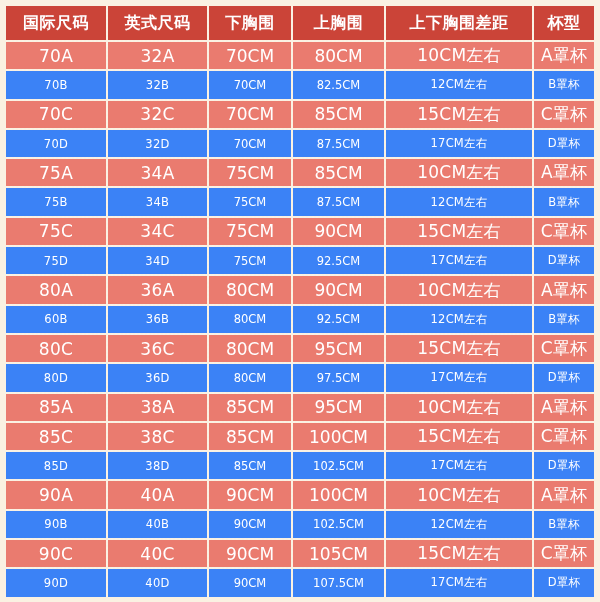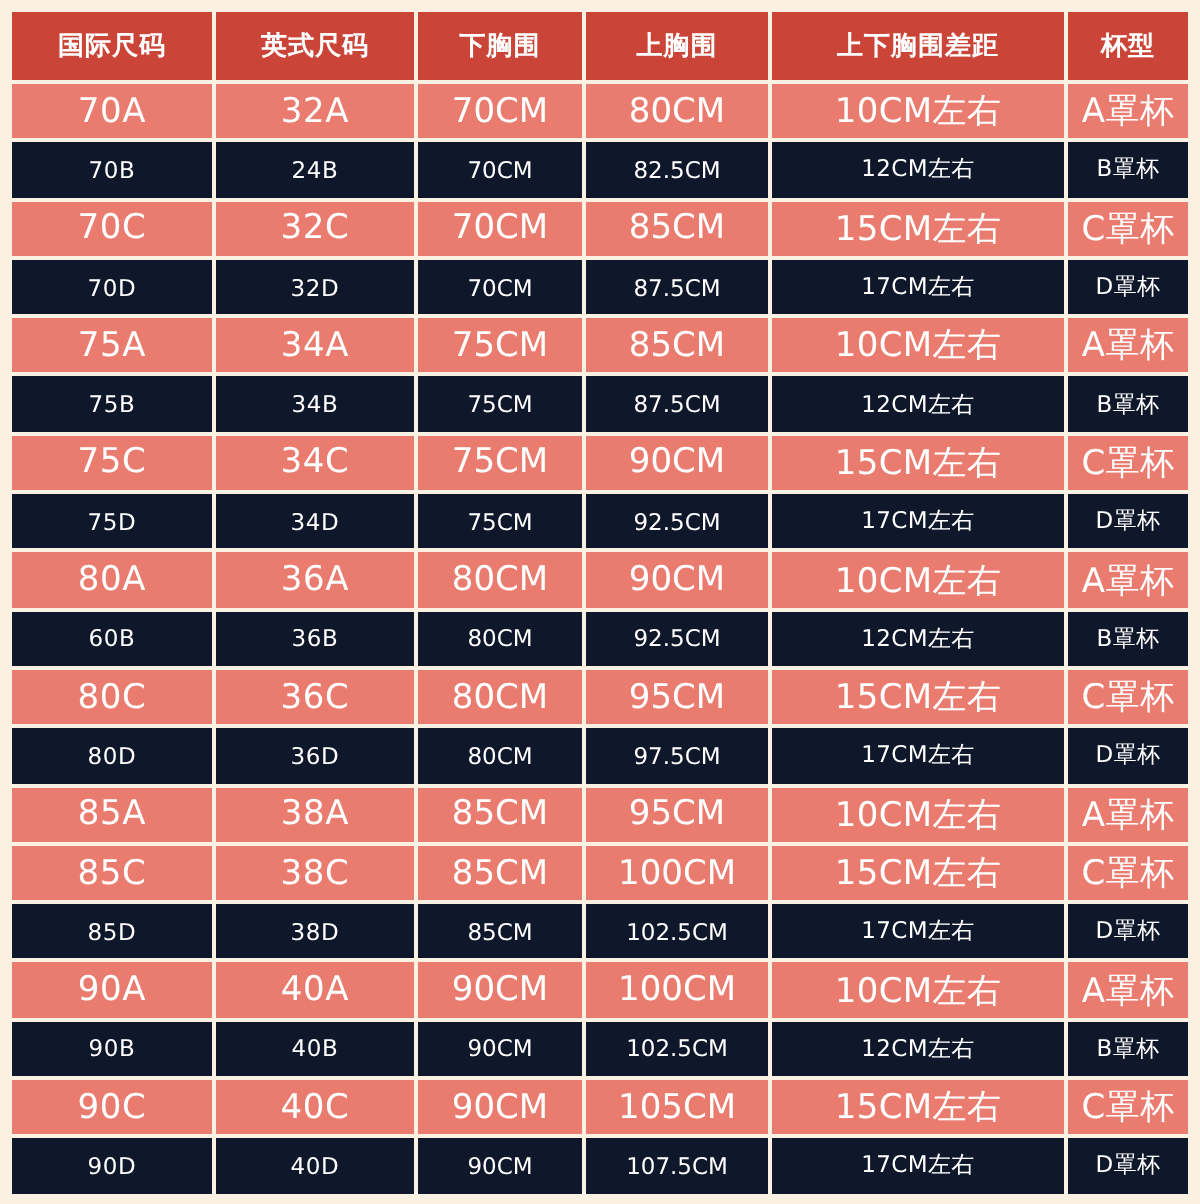--- a/index.html
+++ b/index.html
@@ -47,35 +47,35 @@
   }
 
   table.size-table th:last-child,
   table.size-table td:last-child {
     border-right: none;
   }
 
   tr.header-row th {
     background: #cb4438;
     height: 34px;
-    font-size: 13px;
+    font-size: 16px;
     font-weight: bold;
     letter-spacing: 0.5px;
     text-align: center;
   }
 
   tr.row-light td {
     background: #ea7b6f;
     height: 27.3px;
     font-size: 17px;
     font-weight: normal;
   }
 
   tr.row-dark td {
-    background: #0f172a;
+    background: #3b82f6;
     height: 27.3px;
     font-size: 11.5px;
     font-weight: normal;
   }
 
   tr.data-row:last-child td {
     border-bottom: none;
   }
 
   td.cell-intl, td.cell-uk {
@@ -113,21 +113,21 @@
         <tr class="data-row row-light">
           <td class="cell-intl">70A</td>
           <td class="cell-uk">32A</td>
           <td class="cell-underbust">70CM</td>
           <td class="cell-bust">80CM</td>
           <td class="cell-diff">10CM左右</td>
           <td class="cell-cup">A罩杯</td>
         </tr>
         <tr class="data-row row-dark">
           <td class="cell-intl">70B</td>
-          <td class="cell-uk">24B</td>
+          <td class="cell-uk">32B</td>
           <td class="cell-underbust">70CM</td>
           <td class="cell-bust">82.5CM</td>
           <td class="cell-diff">12CM左右</td>
           <td class="cell-cup">B罩杯</td>
         </tr>
         <tr class="data-row row-light">
           <td class="cell-intl">70C</td>
           <td class="cell-uk">32C</td>
           <td class="cell-underbust">70CM</td>
           <td class="cell-bust">85CM</td>

